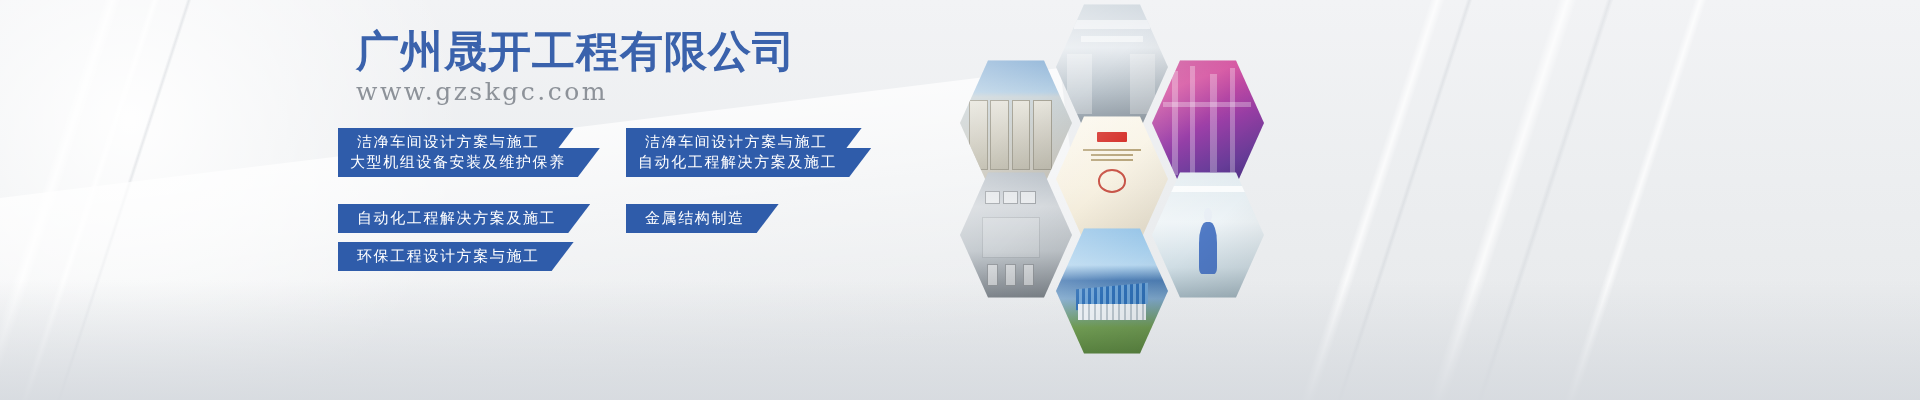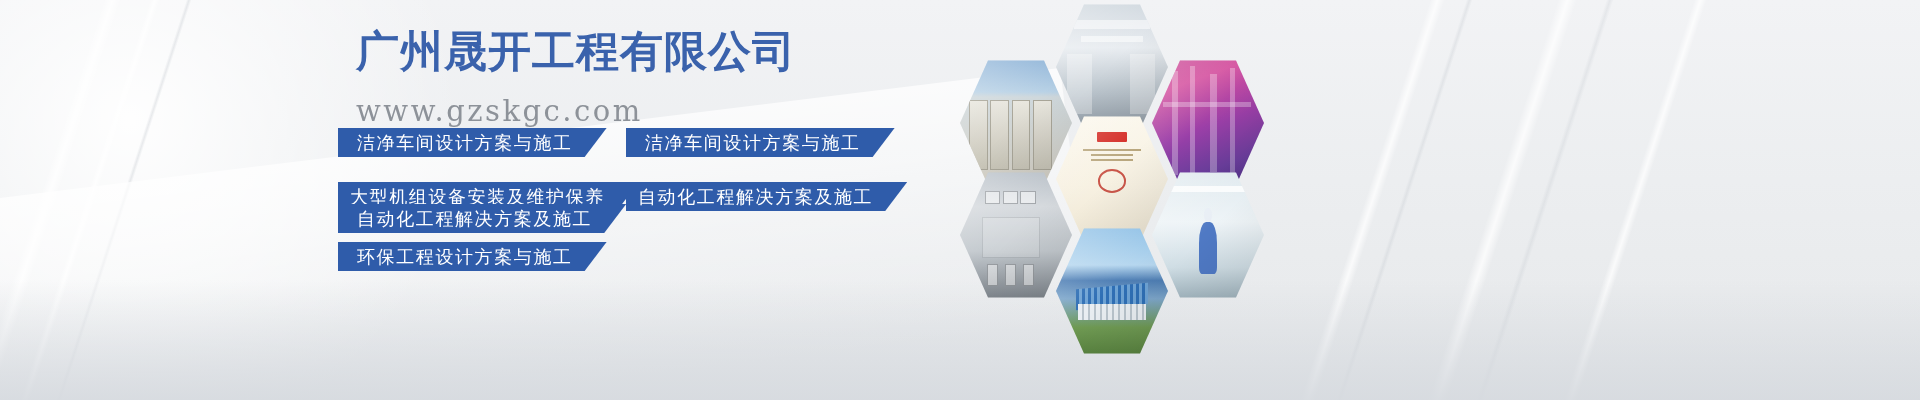--- a/index.html
+++ b/index.html
@@ -41,41 +41,41 @@
 
   
   .content{position:absolute;left:0;top:0;width:1920px;height:296px;text-decoration:underline;}
   .brand{position:absolute;left:356px;top:28px;width:560px;}
   .brand-title{
     font-family:"DejaVu Sans","Liberation Sans",sans-serif;
     font-weight:700;font-size:43px;line-height:1.08;
     color:#3a62ac;letter-spacing:1px;white-space:nowrap;
   }
   .brand-url{
-    margin-top:20px;
+    margin-top:3px;
     font-family:"DejaVu Serif","Liberation Serif",serif;
-    font-size:29px;letter-spacing:2.5px;color:#8d9299;white-space:nowrap;
+    font-size:25px;letter-spacing:2.5px;color:#8d9299;white-space:nowrap;
   }
 
   
   .tags{position:absolute;left:338px;top:128px;width:620px;height:160px;}
   .tag{
     position:absolute;height:29px;
     background:#2f5caa;color:#ffffff;
     display:flex;align-items:center;
     font-family:"DejaVu Sans","Liberation Sans",sans-serif;
-    font-size:18px;font-weight:500;letter-spacing:1.6px;
+    font-size:15px;font-weight:500;letter-spacing:1.6px;
     padding-left:19px;padding-right:34px;
     white-space:nowrap;
     clip-path:polygon(0 0,100% 0,calc(100% - 22px) 100%,0 100%);
     box-shadow:0 1px 2px rgba(40,60,100,.18);
   }
   .tag.col-a{left:0;}
   .tag.col-b{left:288px;}
-  .r0{top:0;} .r1{top:54px;padding-left:12px;} .r2{top:76px;} .r3{top:114px;}
+  .r0{top:0;} .r1{top:20px;padding-left:12px;} .r2{top:76px;} .r3{top:114px;}
 
   
   .hexwrap{position:absolute;left:948px;top:2px;width:330px;height:306px;}
   .hex{
     position:absolute;
     clip-path:polygon(25% 2%,75% 2%,100% 50%,75% 98%,25% 98%,0 50%);
     box-shadow:0 0 0 1px rgba(255,255,255,.6);
     overflow:hidden;
   }
   .hex .inner{position:absolute;inset:0;}
@@ -164,20 +164,21 @@
     </div>
 
     <div class="tags">
       <div class="tag col-a r0">洁净车间设计方案与施工</div>
       <div class="tag col-a r1">大型机组设备安装及维护保养</div>
       <div class="tag col-a r3">环保工程设计方案与施工</div>
       <div class="tag col-a r2">自动化工程解决方案及施工</div>
 
       <div class="tag col-b r0">洁净车间设计方案与施工</div>
       <div class="tag col-b r1">自动化工程解决方案及施工</div>
+      <div class="tag col-b r2">金属结构制造</div>
     </div>
 
     <div class="hexwrap">
 
       <div class="hex hx-tc">
         <div class="inner ph-duct">
           <div class="d" style="left:16%;top:14%;width:68%;height:7%;"></div>
           <div class="d" style="left:22%;top:26%;width:56%;height:5%;"></div>
           <div class="d" style="left:10%;top:40%;width:22%;height:46%;opacity:.6;"></div>
           <div class="d" style="left:66%;top:40%;width:22%;height:46%;opacity:.6;"></div>

